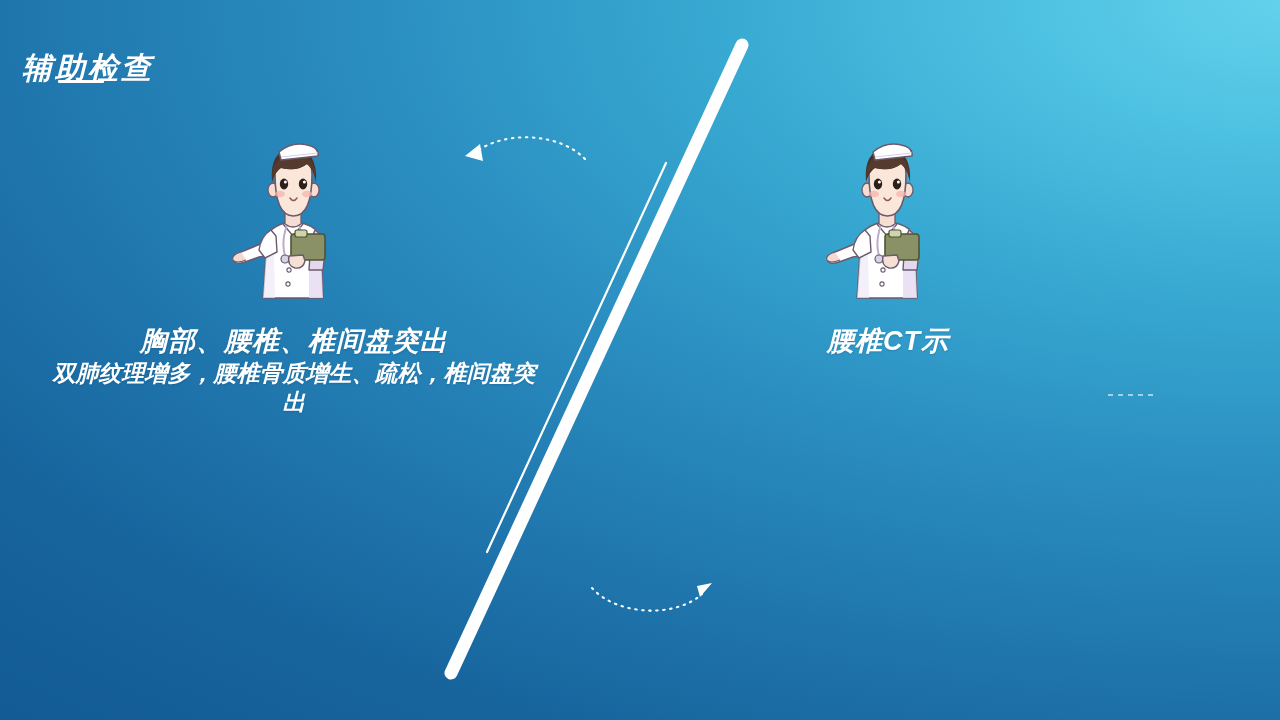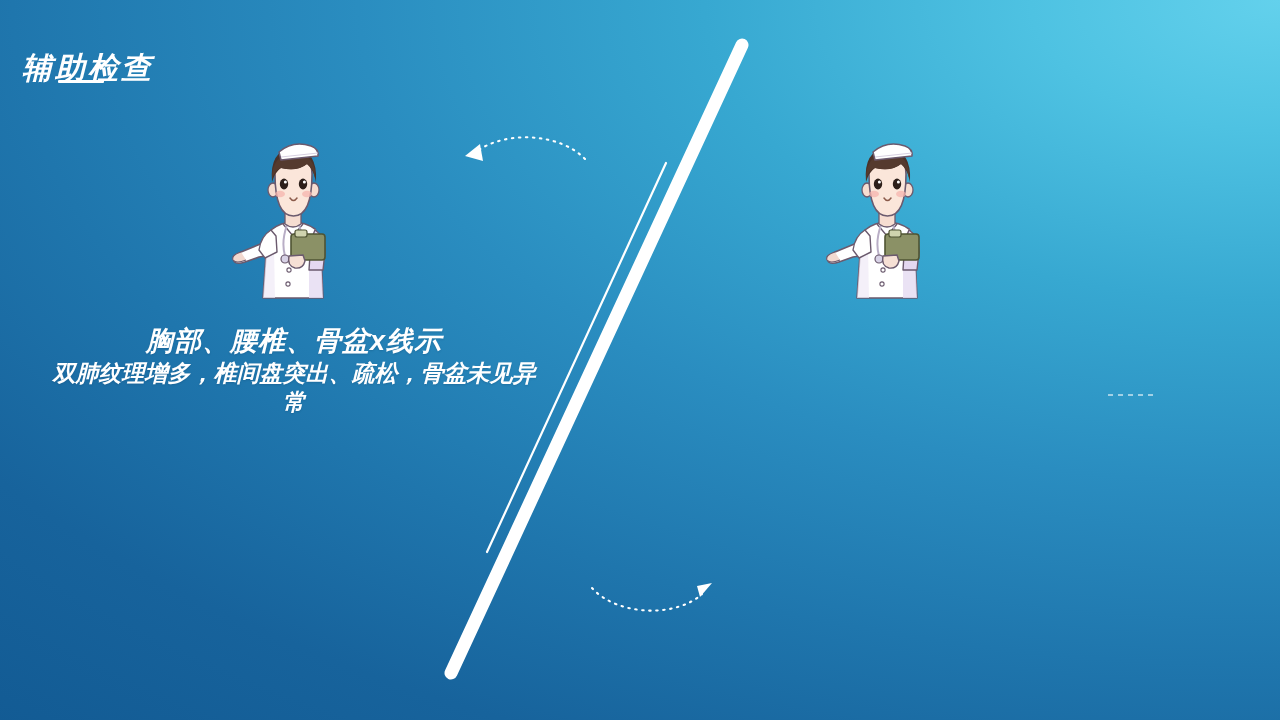--- a/index.html
+++ b/index.html
@@ -188,22 +188,22 @@
         <ellipse cx="84" cy="54" rx="4.2" ry="5.4" fill="#2d1f1a"></ellipse>
         <circle cx="66.4" cy="52" r="1.5" fill="#ffffff"></circle>
         <circle cx="85.4" cy="52" r="1.5" fill="#ffffff"></circle>
 
         <ellipse cx="61" cy="64" rx="5" ry="3.2" fill="#f6b4ad" opacity=".75"></ellipse>
         <ellipse cx="88" cy="64" rx="5" ry="3.2" fill="#f6b4ad" opacity=".75"></ellipse>
 
         <path d="M71,68 Q74.5,73 78,68" fill="none" stroke="#8a5a4a" stroke-width="1.5" stroke-linecap="round"></path>
       </svg>
     </div>
-    <div class="col-title">胸部、腰椎、骨盆x线示</div>
-    <div class="col-body">双肺纹理增多，椎间盘突出、疏松，骨盆未见异常</div>
+    <div class="col-title">胸部、腰椎、椎间盘突出</div>
+    <div class="col-body">双肺纹理增多，腰椎骨质增生、疏松，椎间盘突出</div>
   </div>
 
   <div class="col col-right">
     <div class="figure">
       <svg width="150" height="180" viewBox="0 0 150 180">
         <path d="M56,108 L22,122 Q13,126 15,131 Q17,135 26,132 L40,127 L60,124 Z" fill="#ffffff" stroke="#6b5a6e" stroke-width="1.6" stroke-linejoin="round"></path>
         <path d="M22,122 Q12,125 14,130 Q17,134 27,130" fill="#f3d9cf" stroke="#6b5a6e" stroke-width="1.2"></path>
         <path d="M52,100 Q48,108 47,125 L44,168 L104,168 L102,124 Q101,107 96,99
                  Q86,92 74,92 Q62,92 52,100 Z" fill="#ffffff" stroke="#6b5a6e" stroke-width="1.6" stroke-linejoin="round"></path>
         <path d="M96,99 Q101,107 102,124 L104,168 L90,168 L90,110 Z" fill="#e6ddf2" opacity=".85"></path>
@@ -230,15 +230,16 @@
         <path d="M62,27 L99,23" fill="none" stroke="#d7d0e0" stroke-width="1.2"></path>
         <ellipse cx="65" cy="54" rx="4.2" ry="5.4" fill="#2d1f1a"></ellipse>
         <ellipse cx="84" cy="54" rx="4.2" ry="5.4" fill="#2d1f1a"></ellipse>
         <circle cx="66.4" cy="52" r="1.5" fill="#ffffff"></circle>
         <circle cx="85.4" cy="52" r="1.5" fill="#ffffff"></circle>
         <ellipse cx="61" cy="64" rx="5" ry="3.2" fill="#f6b4ad" opacity=".75"></ellipse>
         <ellipse cx="88" cy="64" rx="5" ry="3.2" fill="#f6b4ad" opacity=".75"></ellipse>
         <path d="M71,68 Q74.5,73 78,68" fill="none" stroke="#8a5a4a" stroke-width="1.5" stroke-linecap="round"></path>
       </svg>
     </div>
+    <div class="col-title">腰椎CT示</div>
   </div>
 
 </div>
 
 </body></html>

